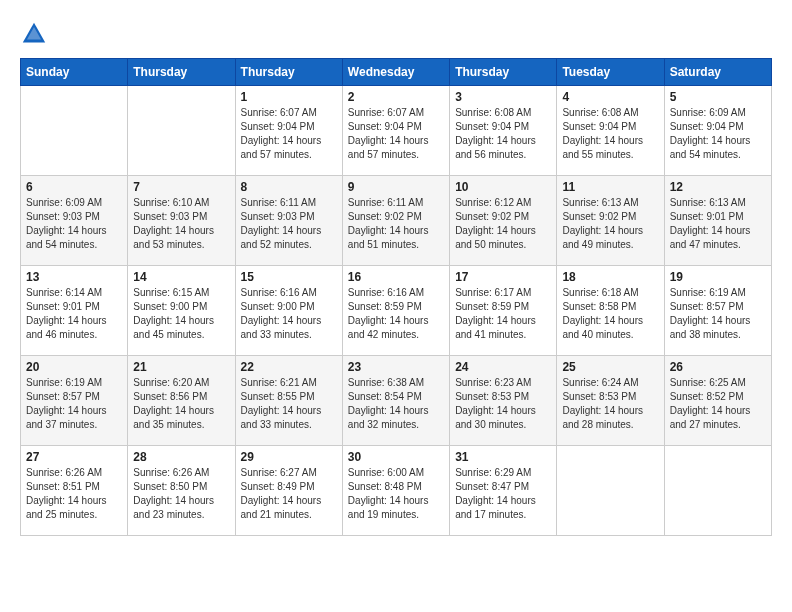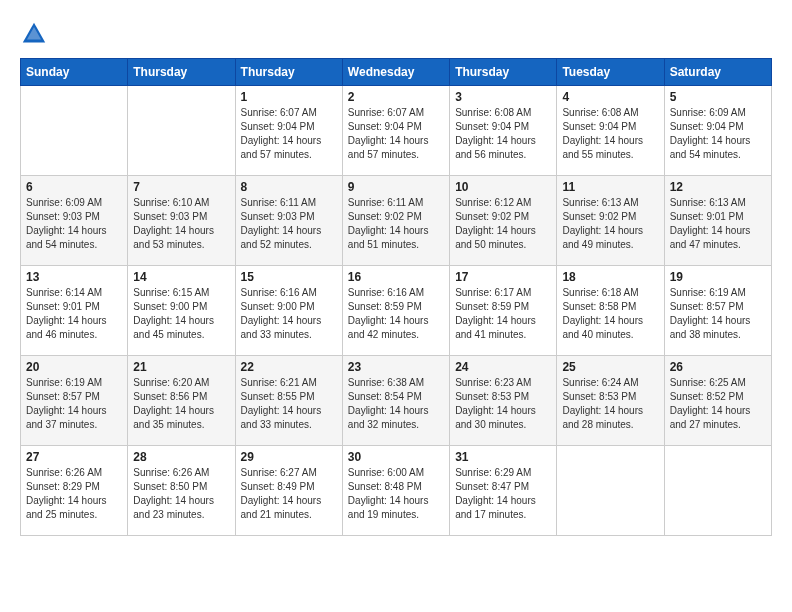--- a/index.html
+++ b/index.html
@@ -280,21 +280,21 @@
           <div class="day-number">26</div>
         <div class="day-info">Sunrise: 6:25 AM</div>
         <div class="day-info">Sunset: 8:52 PM</div>
         <div class="day-info">Daylight: 14 hours and 27 minutes.</div>
         </td>
       </tr>
       <tr>
         <td>
           <div class="day-number">27</div>
         <div class="day-info">Sunrise: 6:26 AM</div>
-        <div class="day-info">Sunset: 8:29 PM</div>
+        <div class="day-info">Sunset: 8:51 PM</div>
         <div class="day-info">Daylight: 14 hours and 25 minutes.</div>
         </td>
         <td>
           <div class="day-number">28</div>
         <div class="day-info">Sunrise: 6:26 AM</div>
         <div class="day-info">Sunset: 8:50 PM</div>
         <div class="day-info">Daylight: 14 hours and 23 minutes.</div>
         </td>
         <td>
           <div class="day-number">29</div>

